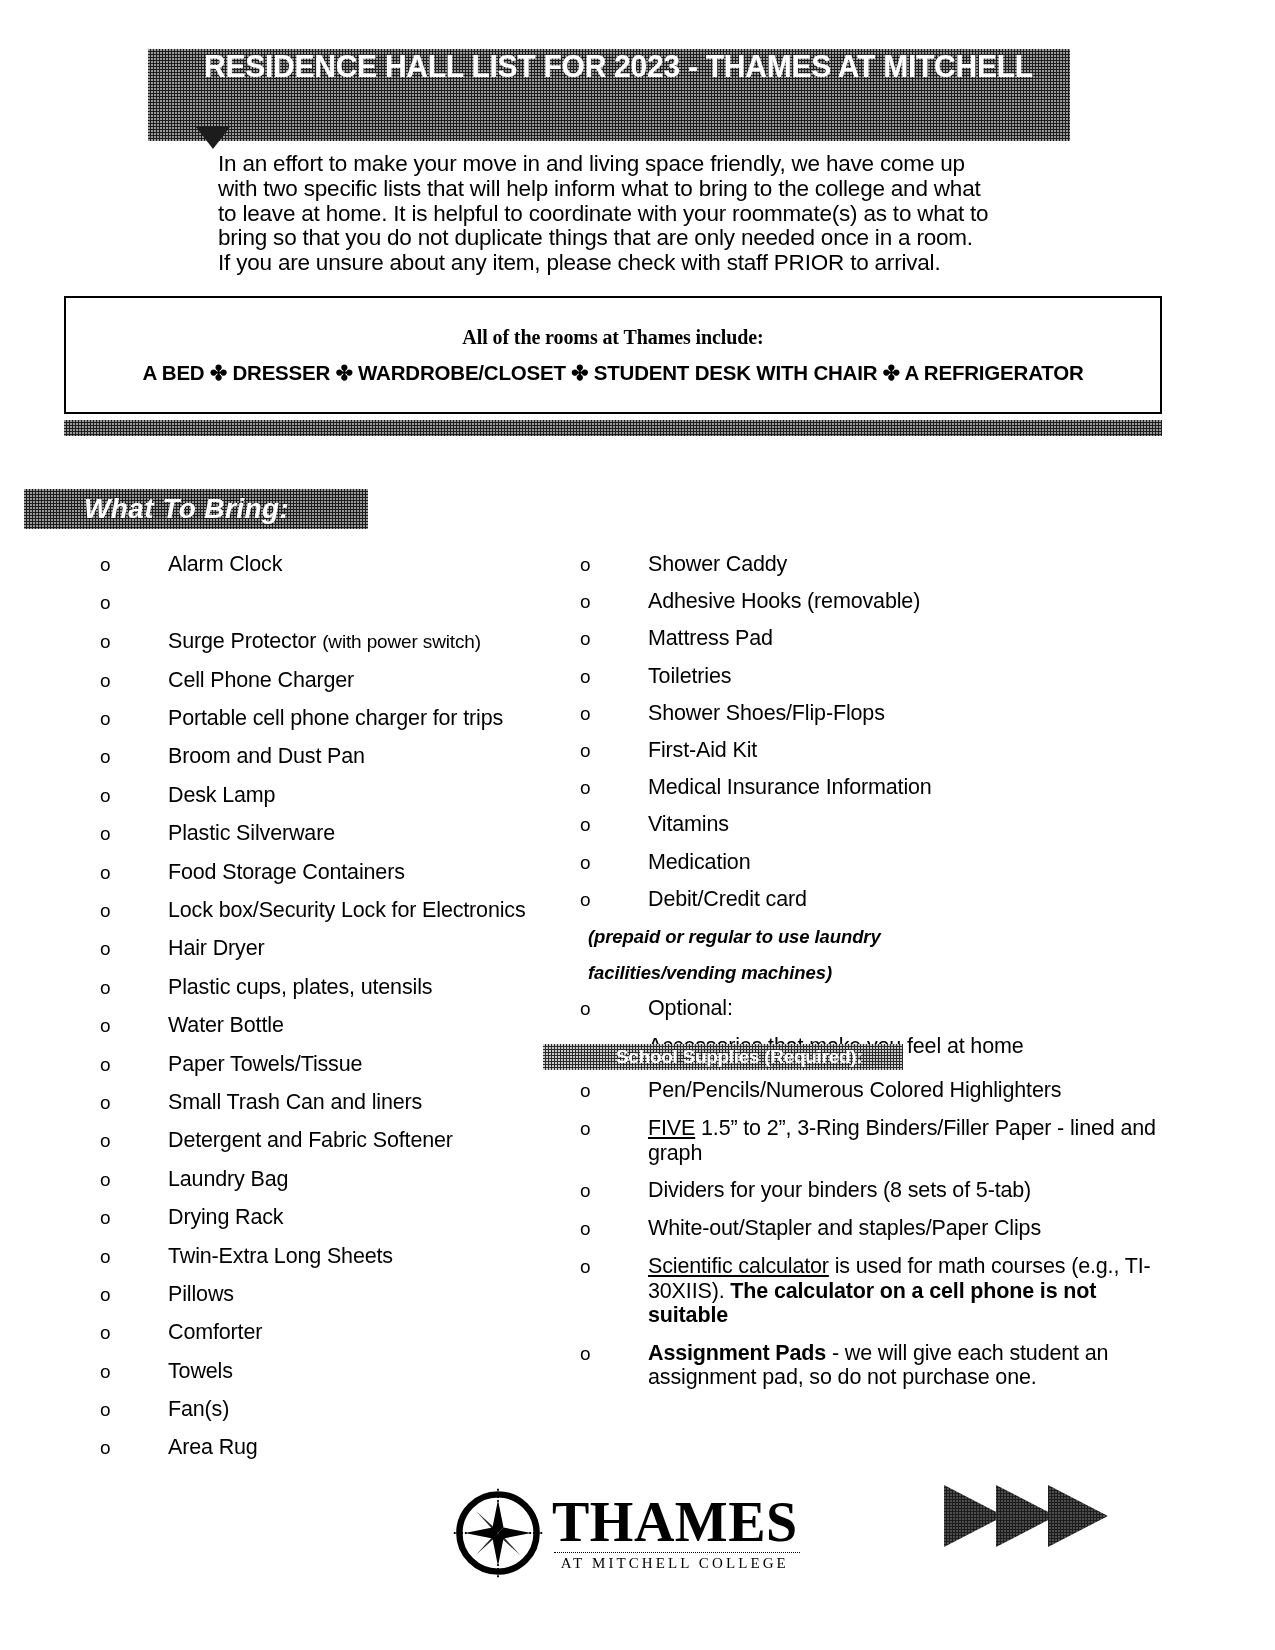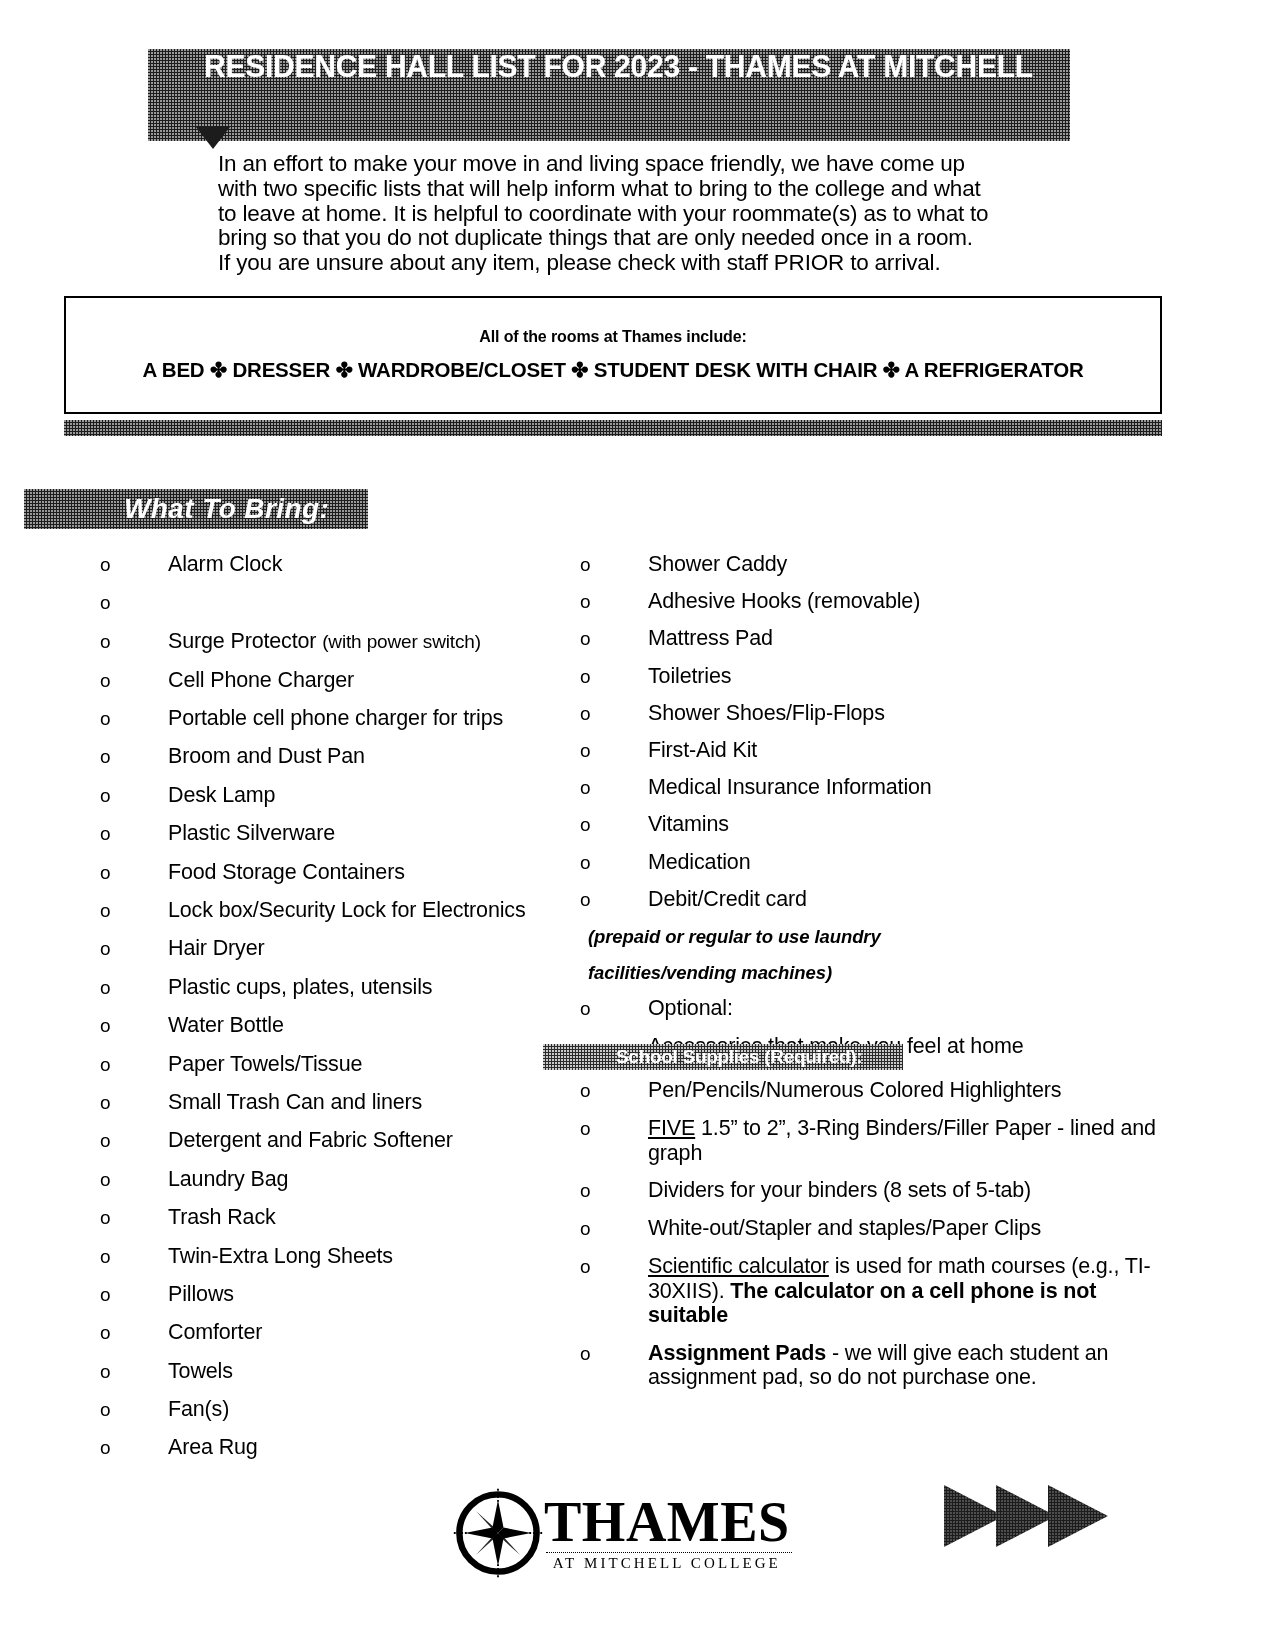--- a/index.html
+++ b/index.html
@@ -84,24 +84,25 @@
     width: 1098px;
     height: 118px;
     border: 2px solid #000;
     box-sizing: border-box;
     display: flex;
     flex-direction: column;
     justify-content: center;
     align-items: center;
   }
   #rooms-box .rooms-line1 {
-    font-size: 16px;
+    font-size: 20px;
     font-weight: bold;
     letter-spacing: -0.1px;
     margin-bottom: 12px;
+    font-family: Liberation Serif, serif;
   }
   #rooms-box .rooms-line2 {
     font-size: 20.5px;
     font-weight: bold;
     letter-spacing: -0.2px;
     white-space: nowrap;
   }
   #rooms-shadow {
     position: absolute;
     left: 64px;
@@ -119,21 +120,21 @@
     height: 40px;
     display: flex;
     align-items: center;
   }
   #what-to-bring-banner .wtb-text {
     color: #ffffff;
     font-weight: bold;
     font-style: italic;
     font-size: 28px;
     letter-spacing: 0.4px;
-    margin-left: 100px;
+    margin-left: 60px;
     white-space: nowrap;
   }
 
   
   .list-col {
     position: absolute;
     font-size: 21.5px;
     letter-spacing: -0.15px;
   }
   #left-column  { left: 100px; top: 552px;  width: 470px; }
@@ -214,20 +215,21 @@
     display: flex;
     align-items: center;
   }
   #compass-mark {
     width: 92px;
     height: 92px;
     flex: 0 0 92px;
     position: relative;
   }
   #logo-wordmark {
+    margin-left: 8px;
     display: flex;
     flex-direction: column;
     justify-content: center;
   }
   #logo-wordmark .thames-word {
     font-family: "Liberation Serif", serif;
     font-weight: bold;
     font-size: 56px;
     line-height: 54px;
     letter-spacing: 0.5px;
@@ -342,21 +344,21 @@
     <div class="li">
       <span class="bullet">o</span>
       <span class="li-text"><span>Detergent and Fabric Softener</span></span>
     </div>
     <div class="li">
       <span class="bullet">o</span>
       <span class="li-text"><span>Laundry Bag</span></span>
     </div>
     <div class="li">
       <span class="bullet">o</span>
-      <span class="li-text"><span>Trash Rack</span></span>
+      <span class="li-text"><span>Drying Rack</span></span>
     </div>
     <div class="li">
       <span class="bullet">o</span>
       <span class="li-text"><span>Twin-Extra Long Sheets</span></span>
     </div>
     <div class="li">
       <span class="bullet">o</span>
       <span class="li-text"><span>Pillows</span></span>
     </div>
     <div class="li">

